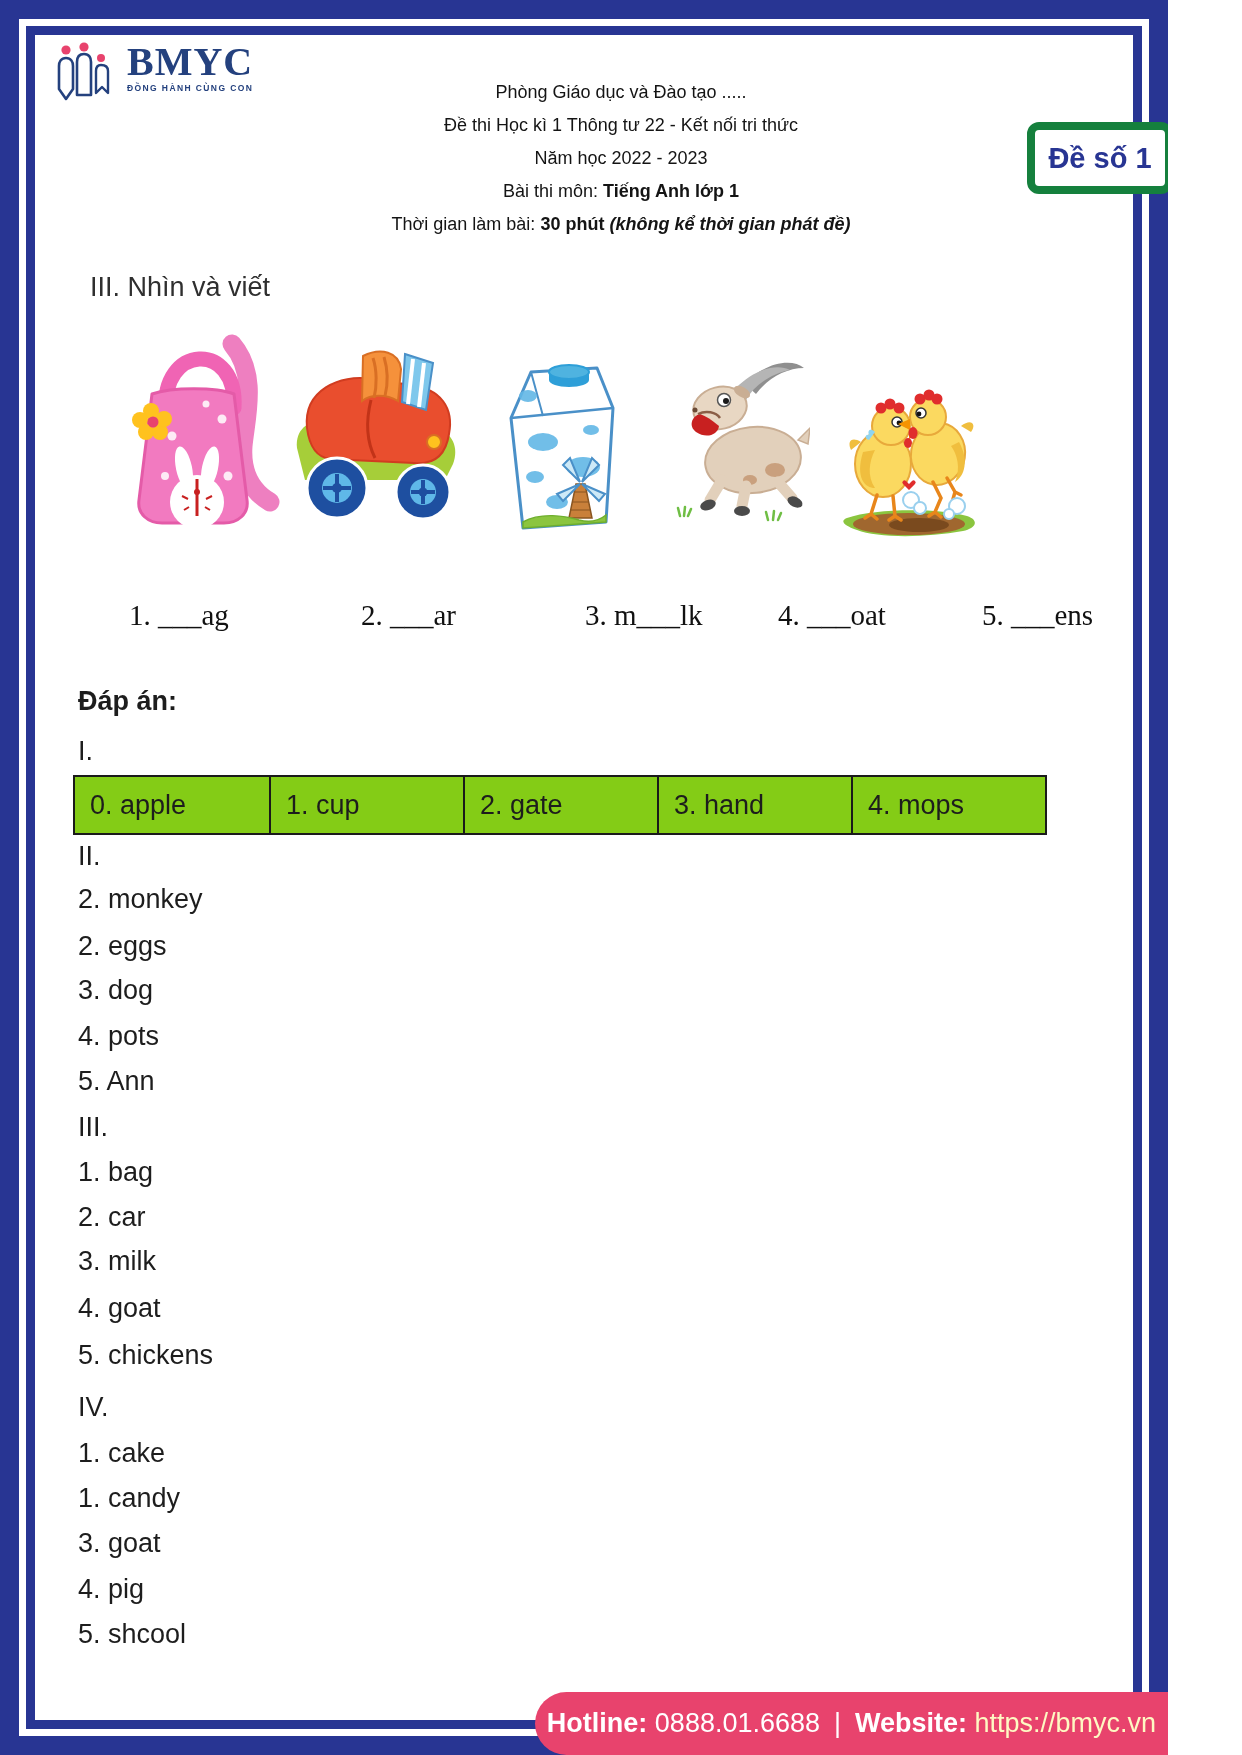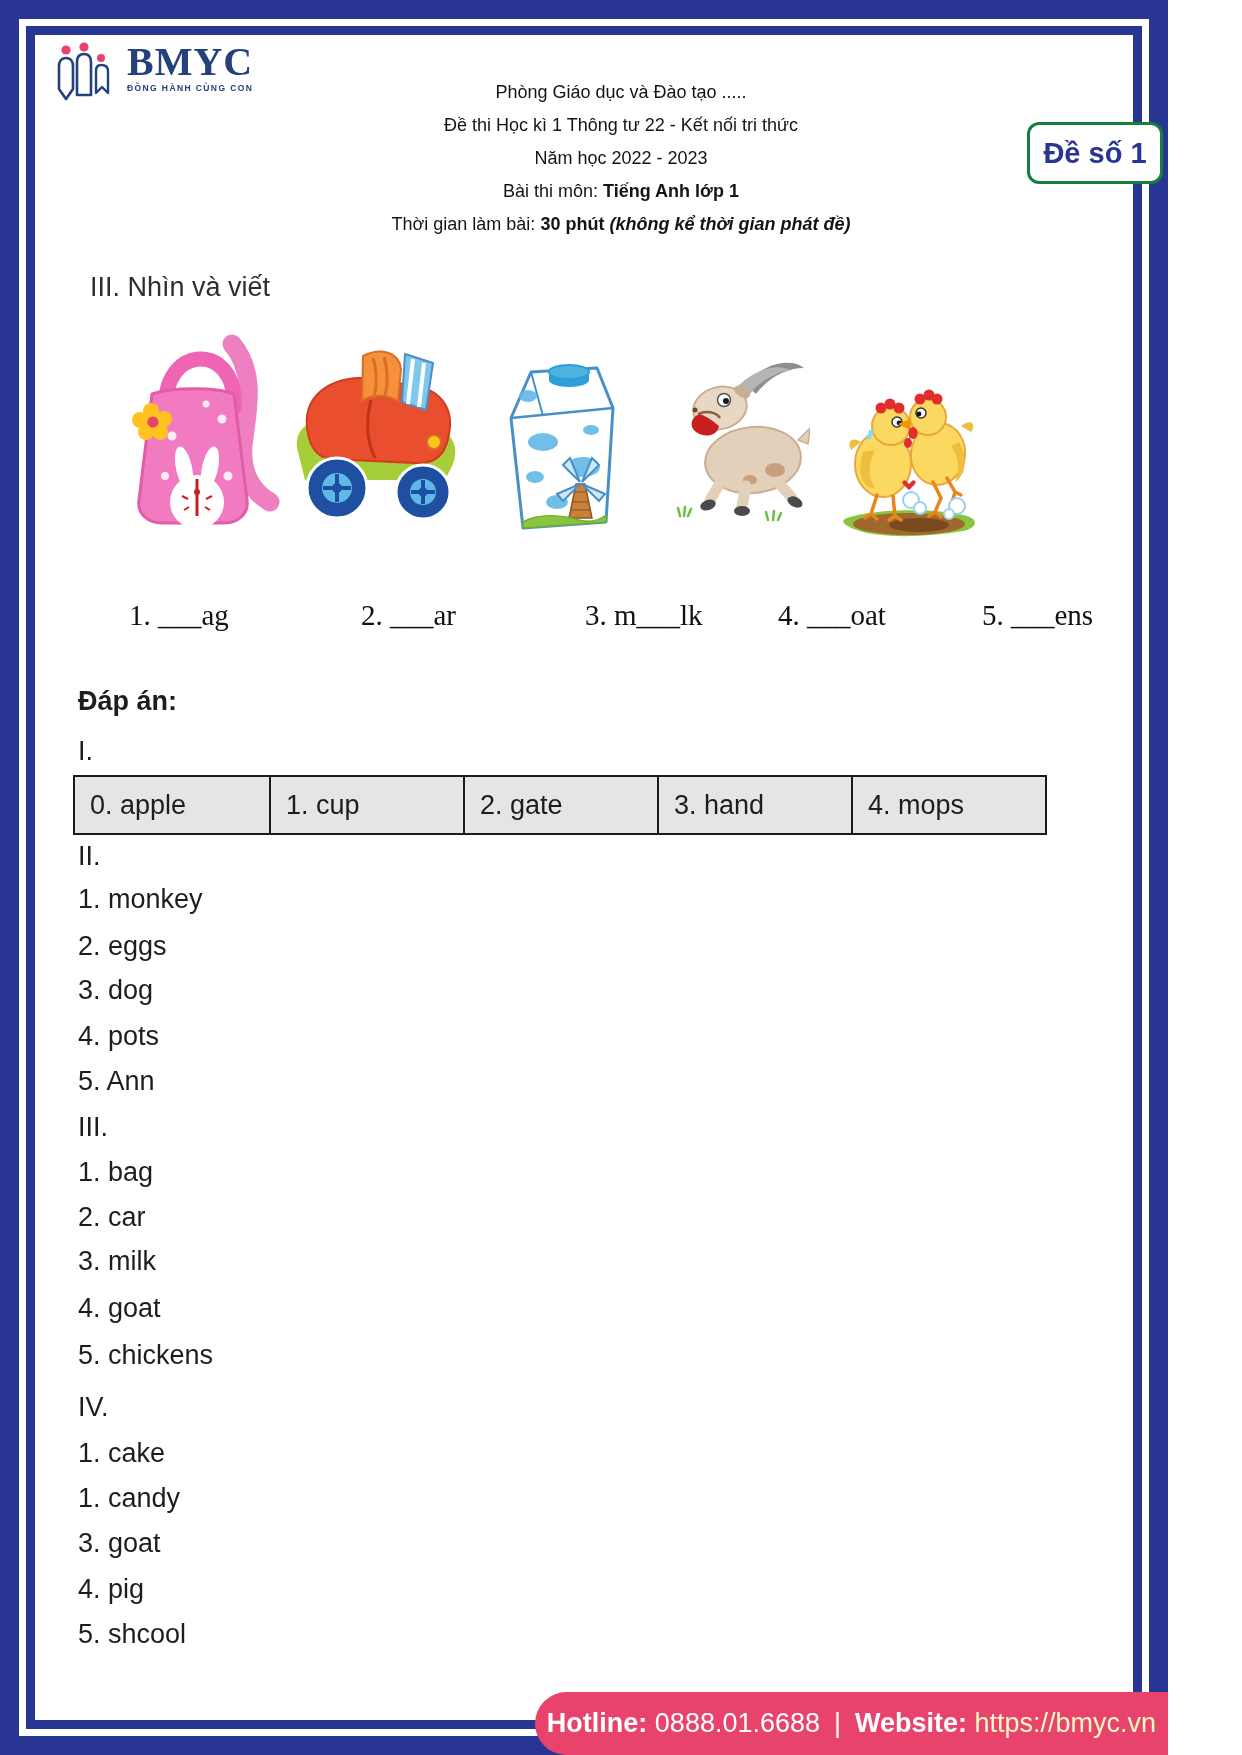--- a/index.html
+++ b/index.html
@@ -16,33 +16,33 @@
              color:#24417e;line-height:40px;letter-spacing:1px;}
   .logo-tagline{font-size:8.5px;font-weight:700;color:#24417e;letter-spacing:1.4px;margin-top:1px;}
 
   
   .header{left:0;top:76px;width:1242px;text-align:center;z-index:2;}
   .header .hline{font-size:18px;line-height:33px;font-weight:500;color:#141414;}
   .header b{font-weight:700;}
   .header .ital{font-style:italic;font-weight:700;}
 
   
-  .badge{left:1027px;top:122px;width:130px;height:56px;border:3px solid #15803d;border-radius:12px;
+  .badge{left:1027px;top:122px;width:130px;height:56px;border:8px solid #15803d;border-radius:12px;
          display:flex;align-items:center;justify-content:center;z-index:5;
          font-size:29px;font-weight:700;color:#283593;background:#fff;}
 
   .section-title{left:90px;top:272px;font-size:27px;color:#2f2f2f;}
 
   .caption{top:599px;font-family:"Liberation Serif",serif;font-size:29px;color:#111111;white-space:pre;}
 
   .dapan{left:78px;top:686px;font-size:27px;font-weight:700;color:#1d1d1d;}
   .roman{left:78px;font-size:27px;color:#1d1d1d;}
 
   .anstable{left:73px;top:775px;width:974px;height:60px;border:2px solid #1a1a1a;
-            display:grid;grid-template-columns:repeat(5,1fr);background:#e5e5e5;box-sizing:border-box;text-align:right;}
+            display:grid;grid-template-columns:repeat(5,1fr);background:#84cc16;box-sizing:border-box;text-align:right;}
   .anstable .cell{border-left:2px solid #1a1a1a;display:flex;align-items:center;
                   padding-left:15px;font-size:27px;color:#1d1d1d;}
   .anstable .cell:first-child{border-left:none;}
 
   .ansline{left:78px;font-size:27px;color:#1d1d1d;}
 
   
   .footer-bar{left:535px;top:1692px;right:0;bottom:0;background:#e8436d;
               border-radius:34px 0 0 34px;z-index:10;display:flex;align-items:center;
               justify-content:center;color:#ffffff;font-size:27px;white-space:pre;}
@@ -263,21 +263,21 @@
 
   <div class="abs anstable">
     <div class="cell">0. apple</div>
     <div class="cell">1. cup</div>
     <div class="cell">2. gate</div>
     <div class="cell">3. hand</div>
     <div class="cell">4. mops</div>
   </div>
 
   <div class="abs ansline" style="top:841px;">II.</div>
-  <div class="abs ansline" style="top:884px;">1. monkey</div>
+  <div class="abs ansline" style="top:884px;">2. monkey</div>
   <div class="abs ansline" style="top:931px;">2. eggs</div>
   <div class="abs ansline" style="top:975px;">3. dog</div>
   <div class="abs ansline" style="top:1021px;">4. pots</div>
   <div class="abs ansline" style="top:1066px;">5. Ann</div>
 
   <div class="abs ansline" style="top:1112px;">III.</div>
   <div class="abs ansline" style="top:1157px;">1. bag</div>
   <div class="abs ansline" style="top:1202px;">2. car</div>
   <div class="abs ansline" style="top:1246px;">3. milk</div>
   <div class="abs ansline" style="top:1293px;">4. goat</div>

